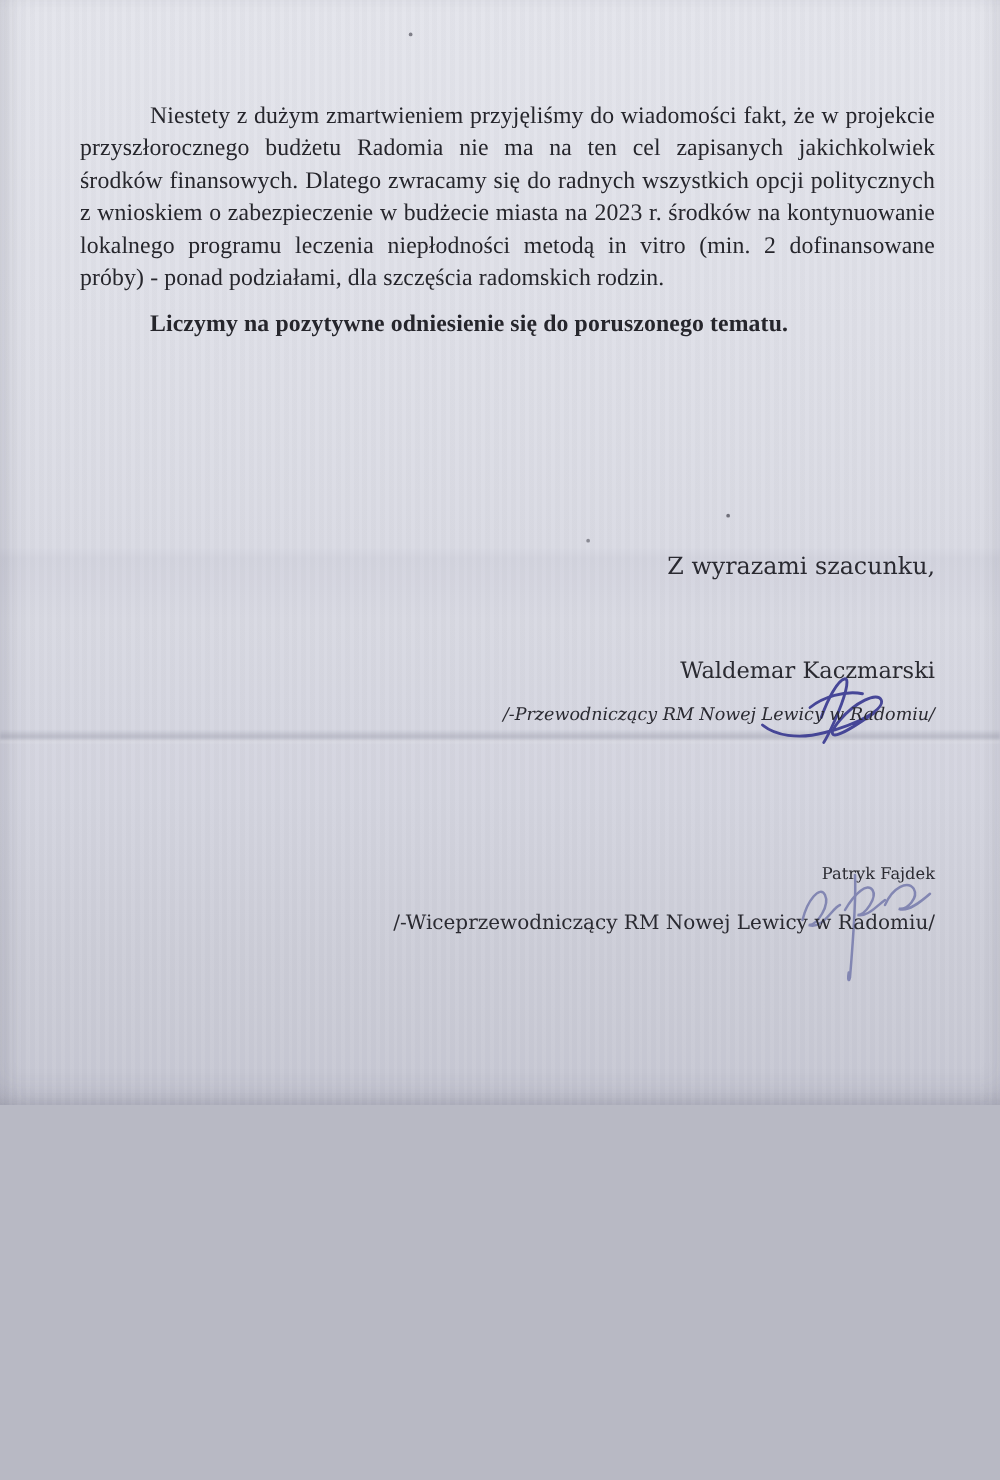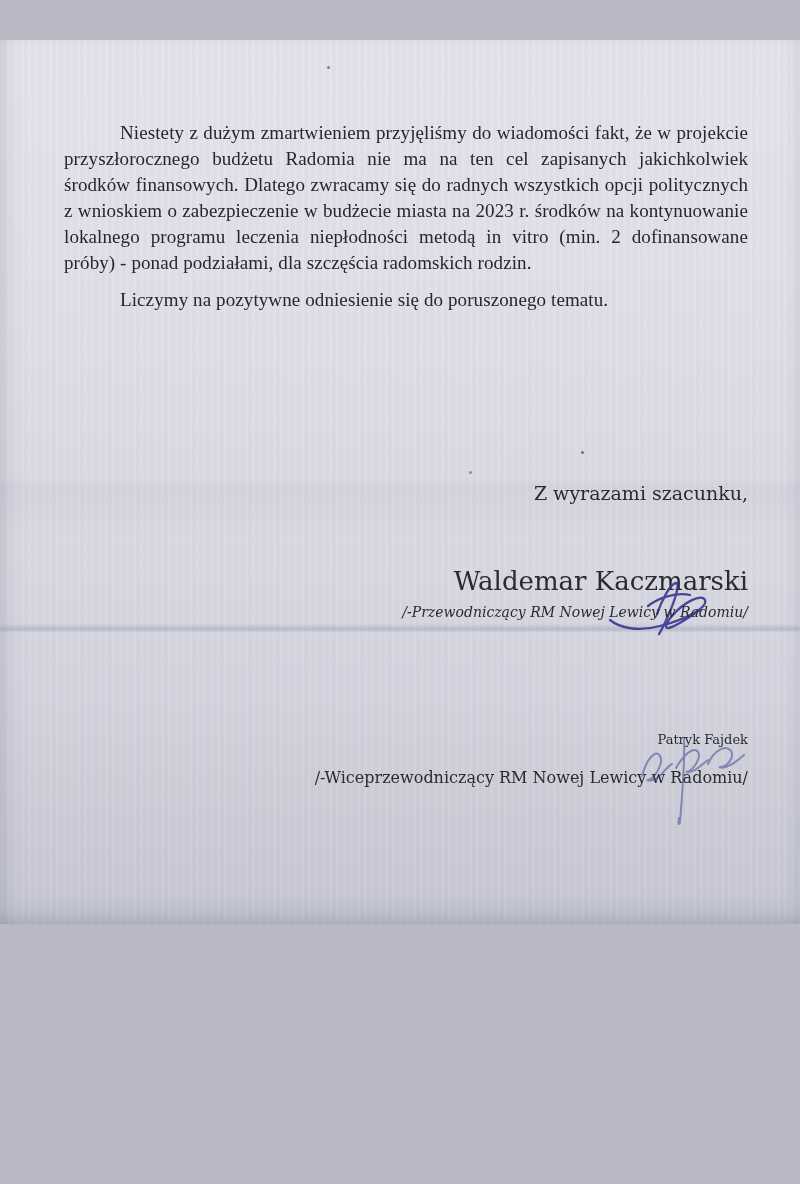--- a/index.html
+++ b/index.html
@@ -21,21 +21,20 @@
         #d9dae3 49.5%,
         #d2d3de 50.5%,
         #d8d9e2 56%,
         #d3d4df 72%,
         #cccdd8 86%,
         var(--paper-bottom) 100%);
     box-shadow: inset 14px 0 26px -18px rgba(60,60,80,0.25),
                 inset -10px 0 24px -18px rgba(60,60,80,0.18),
                 inset 0 -18px 30px -20px rgba(50,50,70,0.30);
     color: var(--ink);
-    margin-top: 40px;
   }
   
   .fold {
     position: absolute; left: 0; right: 0; top: 584px; height: 10px;
     background: linear-gradient(180deg,
       rgba(110,112,132,0) 0%,
       rgba(110,112,132,0.28) 55%,
       rgba(110,112,132,0.12) 72%,
       rgba(255,255,255,0.30) 100%);
     filter: blur(0.8px);
@@ -45,30 +44,30 @@
     font-size: 19px; line-height: 26px;
     letter-spacing: 0.1px;
     color: var(--ink);
   }
   .para {
     margin: 0;
     text-indent: 56px;
     text-align: justify;
   }
   .para + .para { margin-top: 11px; }
-  .para.no-justify { text-align: left; }
+  .para.no-justify { text-align: left; font-weight: bold; }
   .closing, .sig-name, .sig-role {
     position: absolute; right: 52px;
     font-family: "DejaVu Serif", serif;
     white-space: nowrap;
     text-align: center;
     color: #2a2a31;
   }
   .closing   { top: 442px; font-size: 19px; }
-  .sig-name-1 { top: 526px; font-size: 26px; }
+  .sig-name-1 { top: 526px; font-size: 18px; }
   .sig-role-1 { top: 564px; font-size: 14px; font-style: italic; }
   .sig-name-2 { top: 692px; font-size: 13px; }
   .sig-role-2 { top: 728px; font-size: 16px; }
   .sig-svg { position: absolute; pointer-events: none; }
   .sig-svg-1 { left: 604px; top: 536px; }
   .sig-svg-2 { left: 634px; top: 694px; }
   .speck { position: absolute; border-radius: 50%; background: #55555f; }
   .speck-1 { left: 327px; top: 26px;  width: 3px; height: 3px; opacity: .7; }
   .speck-2 { left: 581px; top: 411px; width: 3px; height: 3px; opacity: .8; }
   .speck-3 { left: 469px; top: 431px; width: 3px; height: 3px; opacity: .6; }

